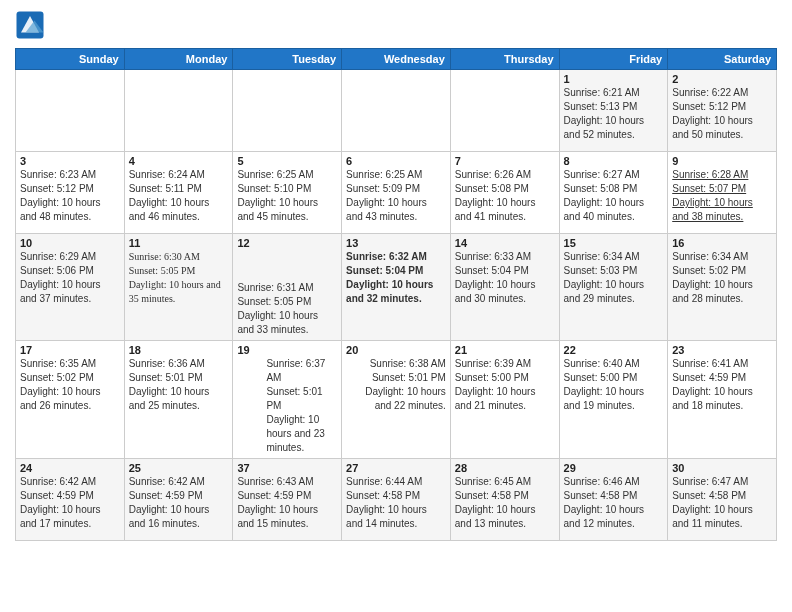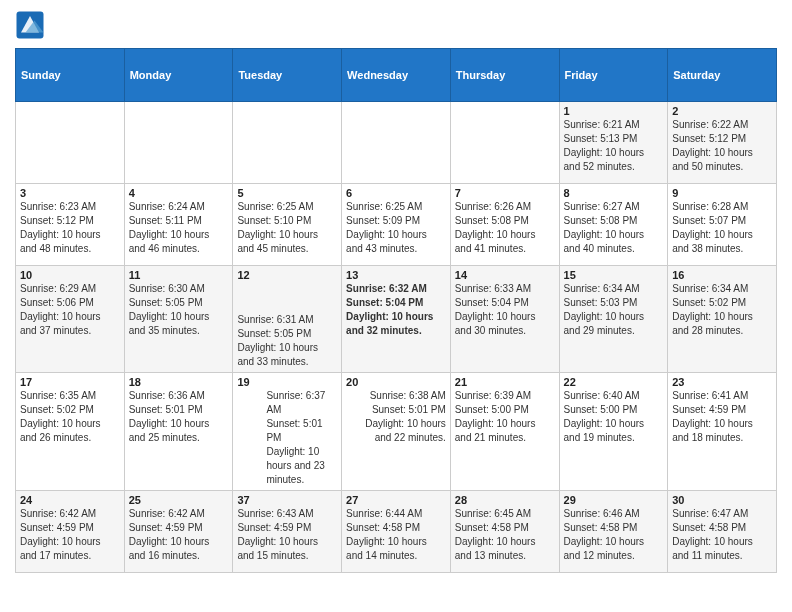--- a/index.html
+++ b/index.html
@@ -54,22 +54,22 @@
     table {
       width: 100%;
       border-collapse: collapse;
       table-layout: fixed;
     }
     thead th {
       background-color: #2176c7;
       color: #fff;
       font-size: 11px;
       font-weight: bold;
-      padding: 20px 5px;
-      text-align: left;
+      padding: 4px 5px;
+      text-align: right;
       border: 1px solid #1a5fa0;
     }
     tbody td {
       border: 1px solid #ccc;
       vertical-align: top;
       padding: 3px 4px;
       font-size: 9.5px;
       color: #222;
       height: 82px;
       background: #fff;
@@ -178,35 +178,35 @@
 Daylight: 10 hours and 41 minutes.</div>
           </td>
           <td>
             <span class="day-num">8</span>
             <div class="day-info" style="white-space: pre-line;">Sunrise: 6:27 AM
 Sunset: 5:08 PM
 Daylight: 10 hours and 40 minutes.</div>
           </td>
           <td>
             <span class="day-num">9</span>
-            <div class="day-info" style="white-space: pre-line;">Sunrise: 6:28 AM
+            <div class="day-info" style="white-space: pre-line; text-decoration: underline;">Sunrise: 6:28 AM
 Sunset: 5:07 PM
 Daylight: 10 hours and 38 minutes.</div>
           </td>
         </tr>
         <tr>
           <td>
             <span class="day-num">10</span>
             <div class="day-info" style="white-space: pre-line;">Sunrise: 6:29 AM
 Sunset: 5:06 PM
 Daylight: 10 hours and 37 minutes.</div>
           </td>
           <td>
             <span class="day-num">11</span>
-            <div class="day-info" style="white-space: pre-line;">Sunrise: 6:30 AM
+            <div class="day-info" style="white-space: pre-line; font-family: Liberation Serif, serif;">Sunrise: 6:30 AM
 Sunset: 5:05 PM
 Daylight: 10 hours and 35 minutes.</div>
           </td>
           <td>
             <span class="day-num">12</span>
             <div class="day-info" style="white-space: pre-line; margin-top: 32px;">Sunrise: 6:31 AM
 Sunset: 5:05 PM
 Daylight: 10 hours and 33 minutes.</div>
           </td>
           <td>

